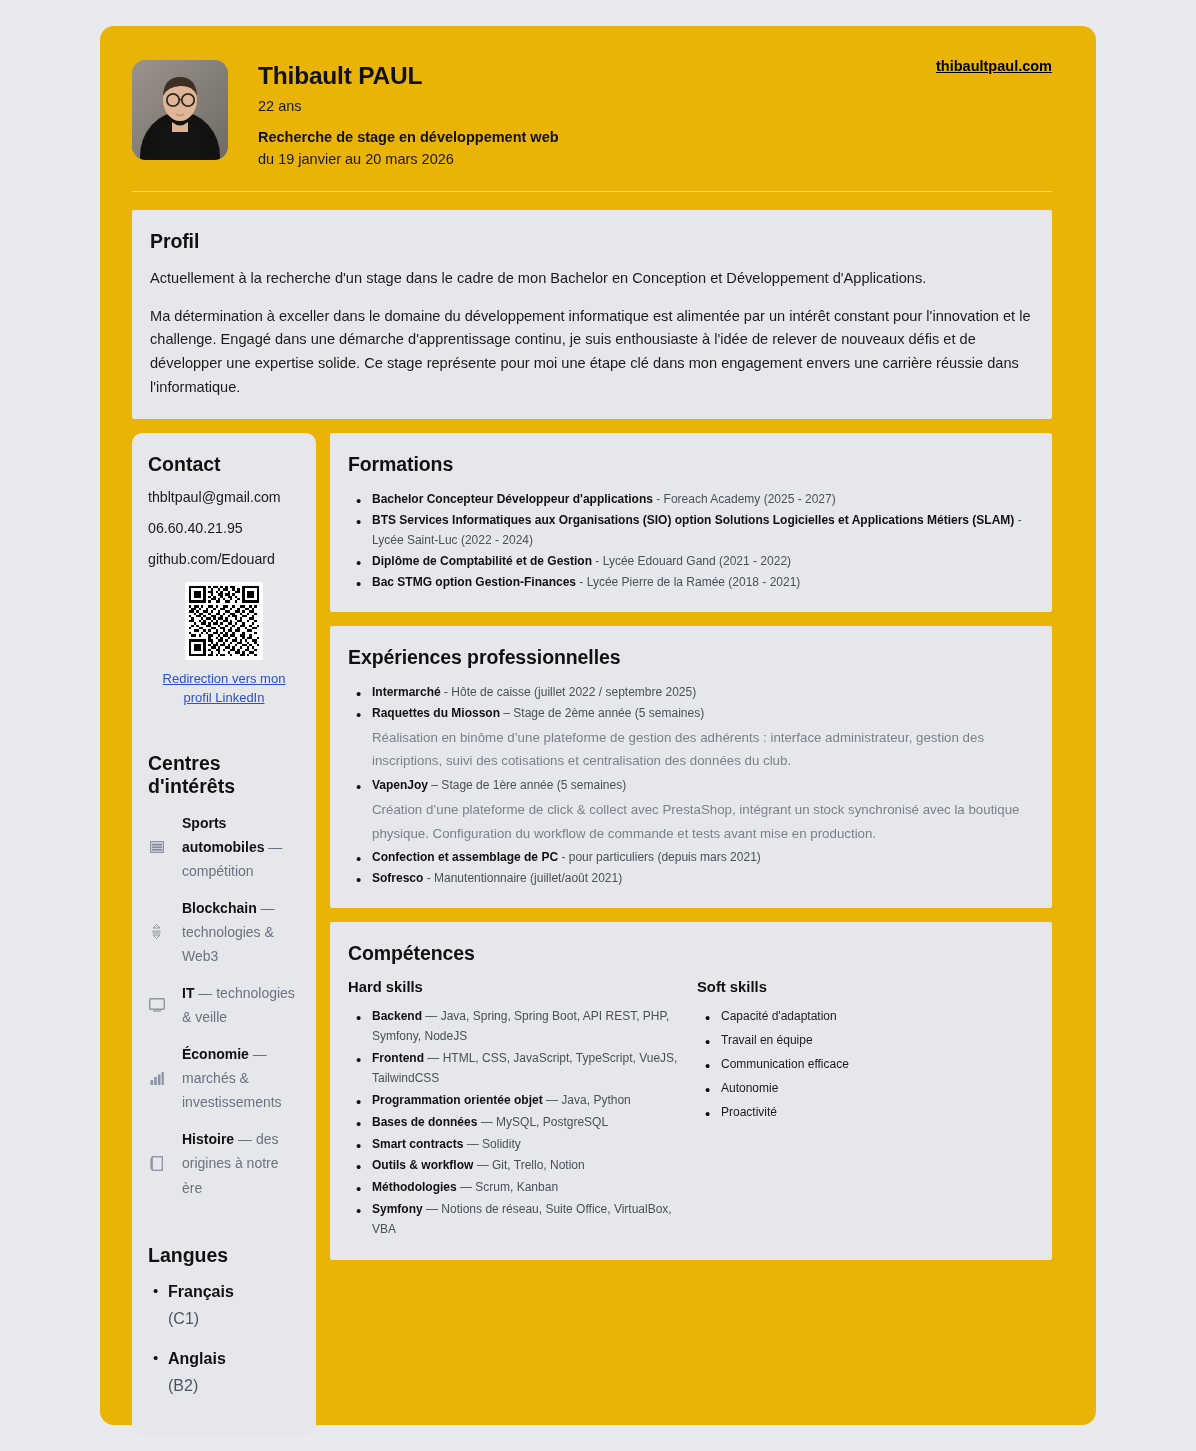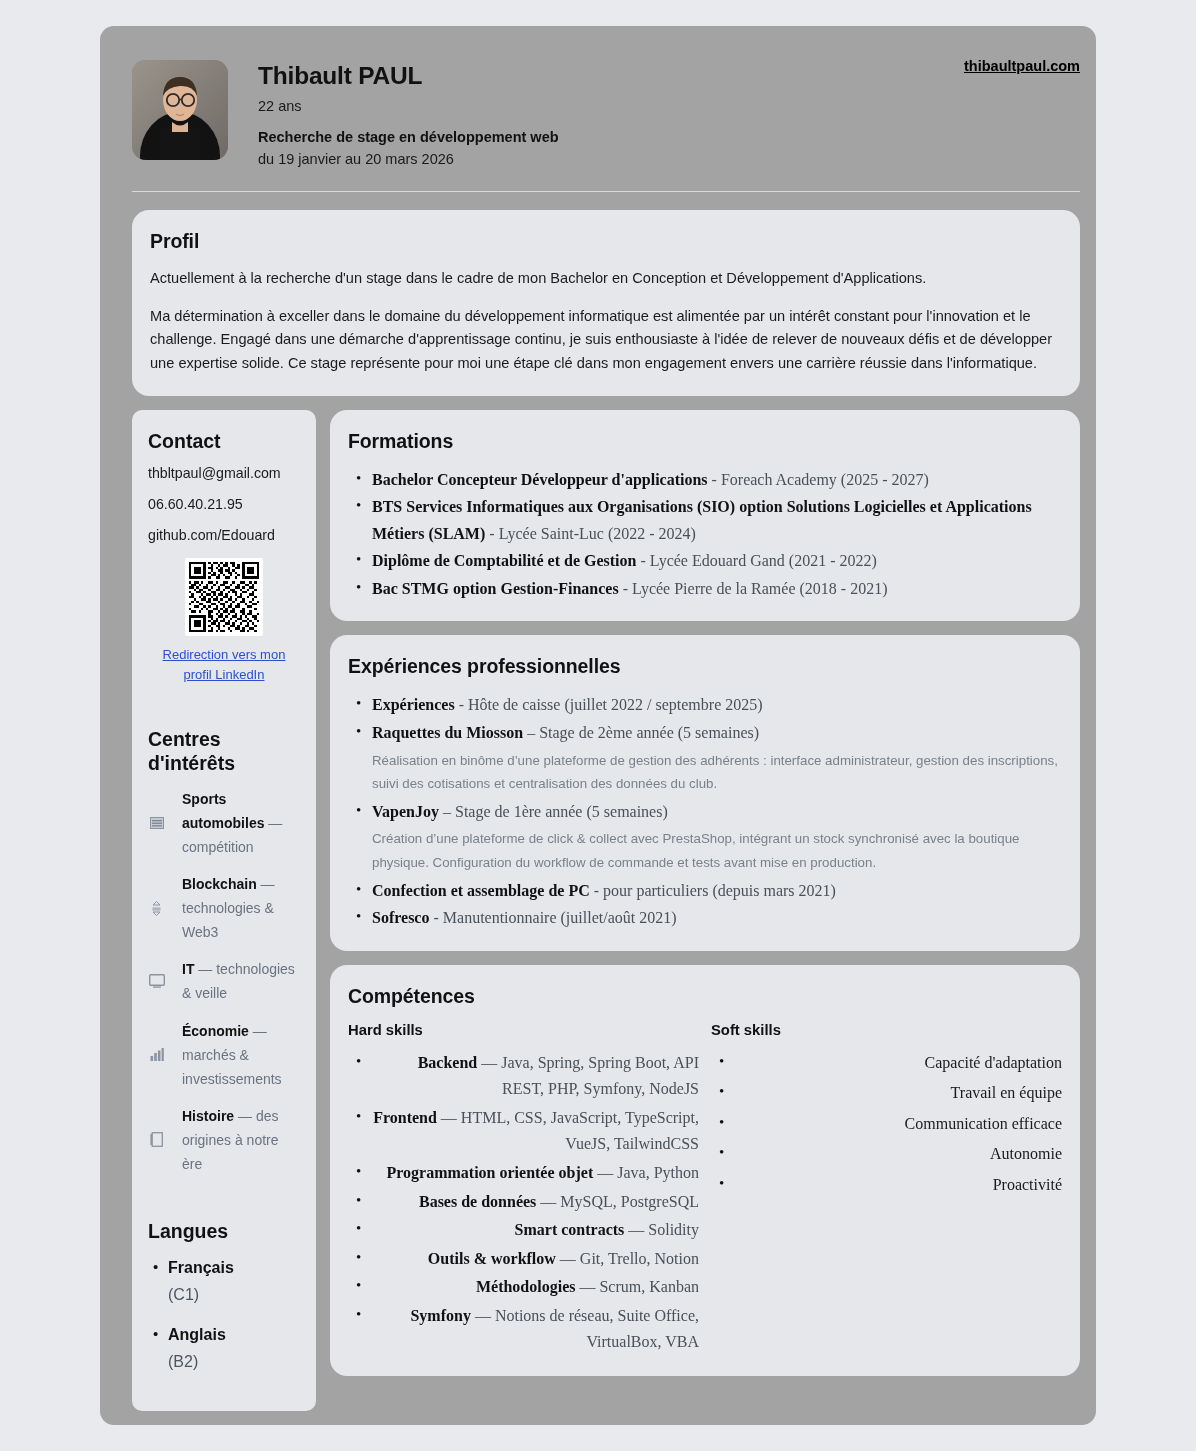--- a/index.html
+++ b/index.html
@@ -14,25 +14,25 @@
     height: 1451px;
     overflow: hidden;
   }
   .page {
     width: 1196px;
     height: 1451px;
     padding: 26px 100px;
     background: #e9eaee;
   }
   .card {
-    background: #a3a3a3;
+    background: #eab308;
     border-radius: 14px;
     width: 996px;
     height: 1399px;
-    padding: 26px 16px 20px 32px;
+    padding: 26px 44px 20px 32px;
     position: relative;
   }
 
   
   .header {
     display: flex;
     align-items: flex-start;
     padding: 8px 0 0 0;
     position: relative;
   }
@@ -83,21 +83,21 @@
     text-decoration: underline;
   }
   .divider {
     border-top: 1px solid #d7d9dd;
     margin: 24px 0 0 0;
   }
 
   
   .section {
     background: #e5e7eb;
-    border-radius: 17px;
+    border-radius: 2px;
     padding: 20px 18px 18px 18px;
   }
   .section h2 {
     margin: 0 0 14px 0;
     font-size: 19.5px;
     font-weight: bold;
     color: #111111;
     letter-spacing: -0.1px;
   }
   .profile-section {
@@ -209,25 +209,24 @@
     font-size: 15px;
   }
   .lang-list b { color: #111111; font-weight: bold; display: block; }
 
   
   .col-right .section + .section { margin-top: 14px; }
   .bullets { list-style: none; margin: 0; padding: 0 0 0 6px; }
   .bullets > li {
     position: relative;
     padding-left: 18px;
-    font-size: 16px;
+    font-size: 12px;
     line-height: 1.66;
     color: #4a5058;
     margin-bottom: 1px;
-    font-family: Liberation Serif, serif;
   }
   .bullets > li:before {
     content: "\2022";
     position: absolute;
     left: 2px;
     top: -1px;
     color: #111111;
     font-size: 15px;
   }
   .bullets > li b { color: #111111; font-weight: bold; }
@@ -244,21 +243,21 @@
     display: flex;
     gap: 12px;
   }
   .skills-col { flex: 1 1 0; }
   .skills-col h3 {
     margin: 0 0 12px 0;
     font-size: 14.8px;
     font-weight: bold;
     color: #111111;
   }
-  .skills-col .bullets > li { margin-bottom: 2px; text-align: right; }
+  .skills-col .bullets > li { margin-bottom: 2px; }
   .soft .bullets > li { color: #1b1b1b; margin-bottom: 4px; }
 </style>
 </head>
 <body>
 
 <div class="page">
   <div class="card">
 
     <div class="header">
       <div class="avatar">
@@ -614,21 +613,21 @@
             <li><b>Bachelor Concepteur Développeur d'applications</b><span> - Foreach Academy (2025 - 2027)</span></li>
             <li><b>BTS Services Informatiques aux Organisations (SIO) option Solutions Logicielles et Applications Métiers (SLAM)</b><span> - Lycée Saint-Luc (2022 - 2024)</span></li>
             <li><b>Diplôme de Comptabilité et de Gestion</b><span> - Lycée Edouard Gand (2021 - 2022)</span></li>
             <li><b>Bac STMG option Gestion-Finances</b><span> - Lycée Pierre de la Ramée (2018 - 2021)</span></li>
           </ul>
         </div>
 
         <div class="section">
           <h2>Expériences professionnelles</h2>
           <ul class="bullets">
-            <li><b>Expériences</b><span> - Hôte de caisse (juillet 2022 / septembre 2025)</span></li>
+            <li><b>Intermarché</b><span> - Hôte de caisse (juillet 2022 / septembre 2025)</span></li>
             <li><b>Raquettes du Miosson</b><span> – Stage de 2ème année (5 semaines)</span></li>
           </ul>
           <div class="sub-desc">Réalisation en binôme d’une plateforme de gestion des adhérents : interface administrateur, gestion des inscriptions, suivi des cotisations et centralisation des données du club.</div>
           <ul class="bullets">
             <li><b>VapenJoy</b><span> – Stage de 1ère année (5 semaines)</span></li>
           </ul>
           <div class="sub-desc">Création d’une plateforme de click &amp; collect avec PrestaShop, intégrant un stock synchronisé avec la boutique physique. Configuration du workflow de commande et tests avant mise en production.</div>
           <ul class="bullets">
             <li><b>Confection et assemblage de PC</b><span> - pour particuliers (depuis mars 2021)</span></li>
             <li><b>Sofresco</b><span> - Manutentionnaire (juillet/août 2021)</span></li>

